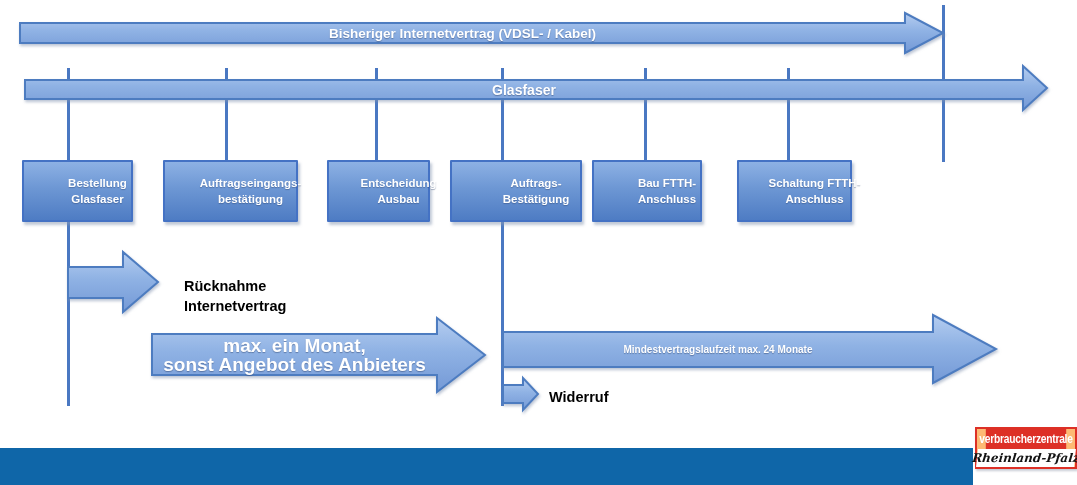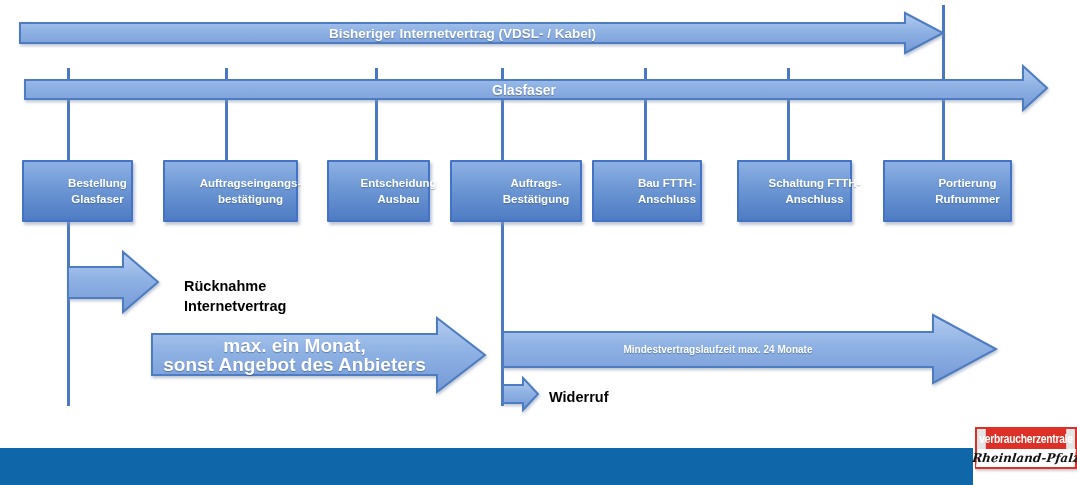--- a/index.html
+++ b/index.html
@@ -25,21 +25,21 @@
     color:#ffffff;font-weight:bold;font-size:11.5px;line-height:16px;text-align:center;
     text-shadow:0 1px 1px rgba(40,60,100,0.4);white-space:nowrap;padding-left:40px;
   }
   .note{
     position:absolute;color:#000000;font-weight:bold;font-size:14.5px;line-height:20px;
     z-index:3;white-space:nowrap;
   }
   #footer-bar{position:absolute;left:0;top:448px;width:973px;height:37px;background:#0f66a8;z-index:1;}
   #logo{
     position:absolute;left:975px;top:427px;width:102px;height:42px;z-index:4;
-    border:2px solid #dd3026;box-sizing:border-box;background:#e5e5e5;
+    border:2px solid #dd3026;box-sizing:border-box;background:#fdba74;
     box-shadow:1px 2px 2px rgba(120,130,150,0.4);
   }
   #logo-top{
     height:20px;background:#dd3026;color:#ffffff;font-weight:bold;font-size:12.5px;
     display:flex;align-items:center;justify-content:center;
     transform:scaleX(0.82);transform-origin:center;white-space:nowrap;letter-spacing:-0.3px;
   }
   #logo-bottom{
     height:18px;background:#ffffff;color:#141414;
     font-family:"DejaVu Serif",serif;font-style:italic;font-weight:bold;font-size:12px;
@@ -101,24 +101,20 @@
     <span>Bestätigung</span>
   </div>
   <div class="milestone" style="left:592px;width:110px">
     <span>Bau FTTH-</span>
     <span>Anschluss</span>
   </div>
   <div class="milestone" style="left:737px;width:115px">
     <span>Schaltung FTTH-</span>
     <span>Anschluss</span>
   </div>
-  <div class="milestone" style="left:883px;width:129px">
-    <span>Portierung</span>
-    <span>Rufnummer</span>
-  </div>
 
   <div class="arrow" style="left:68px;top:250px;width:94px;height:66px">
     <svg width="94" height="66">
       <polygon points="0,17 55,17 55,2 90,32 55,62 55,48 0,48" fill="url(#gradArrow)" stroke="#4d7cc0" stroke-width="2"></polygon>
     </svg>
   </div>
   <div class="note" style="left:184px;top:276px">
     <div>Rücknahme</div>
     <div>Internetvertrag</div>
   </div>

